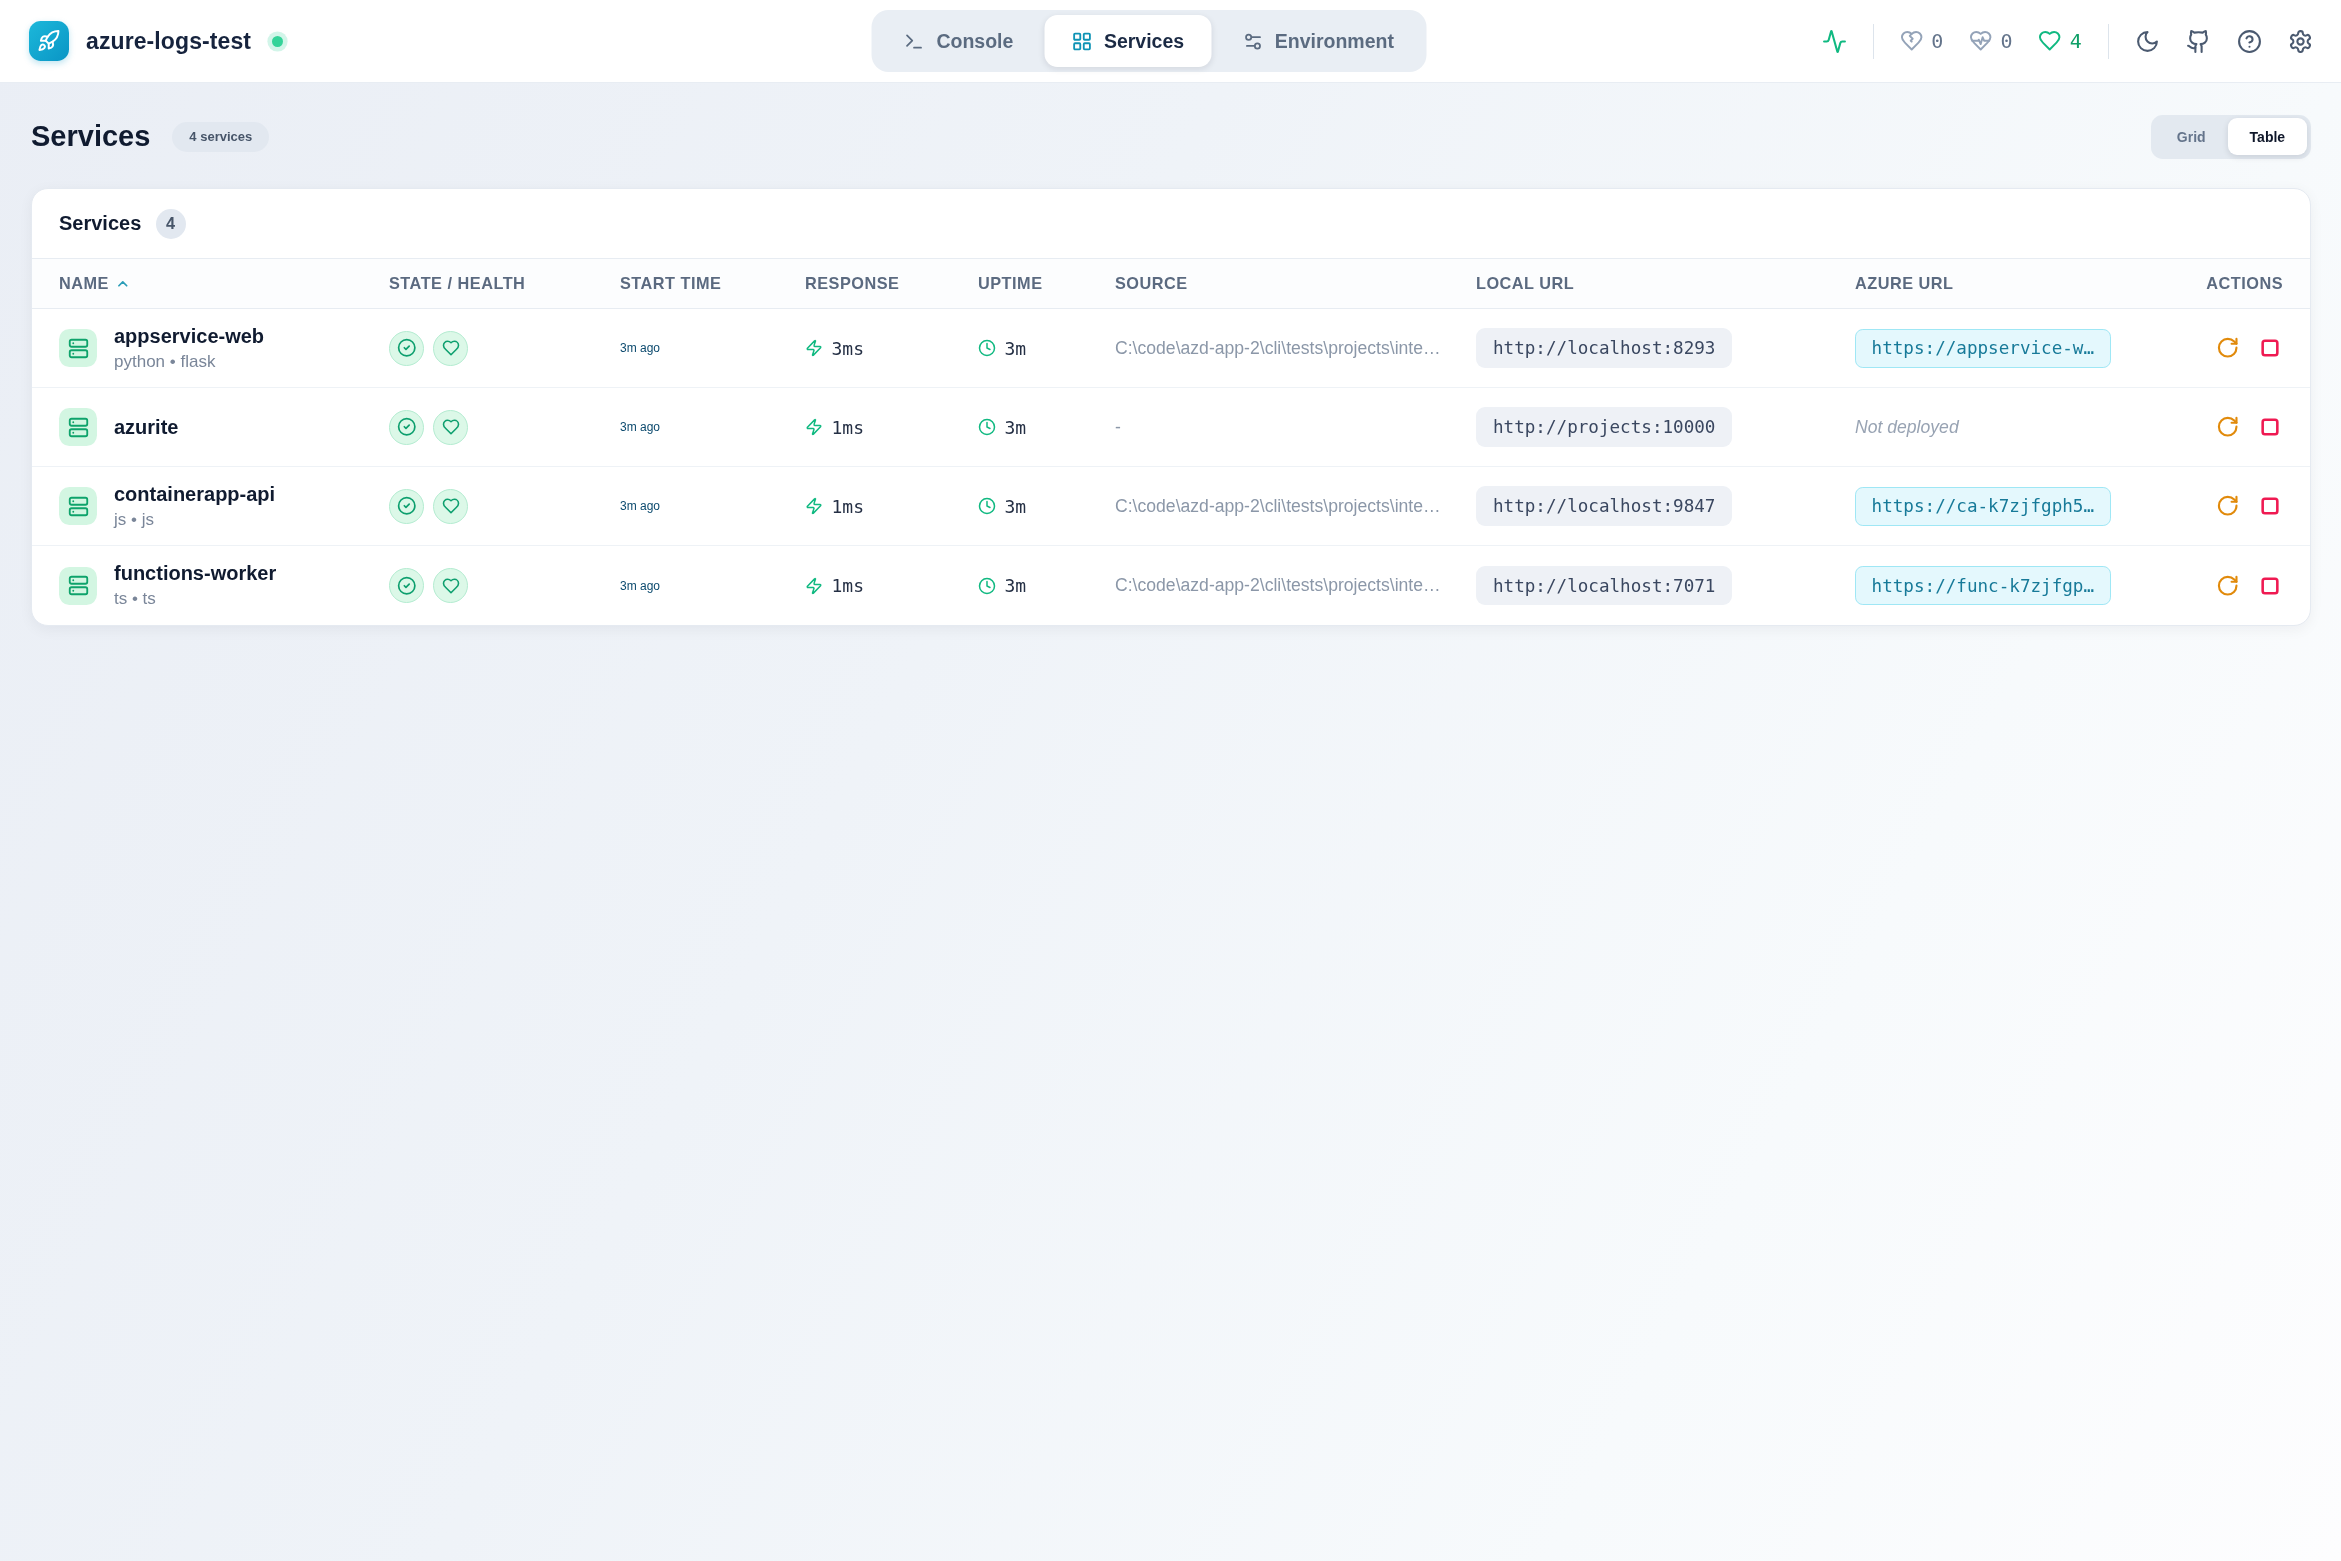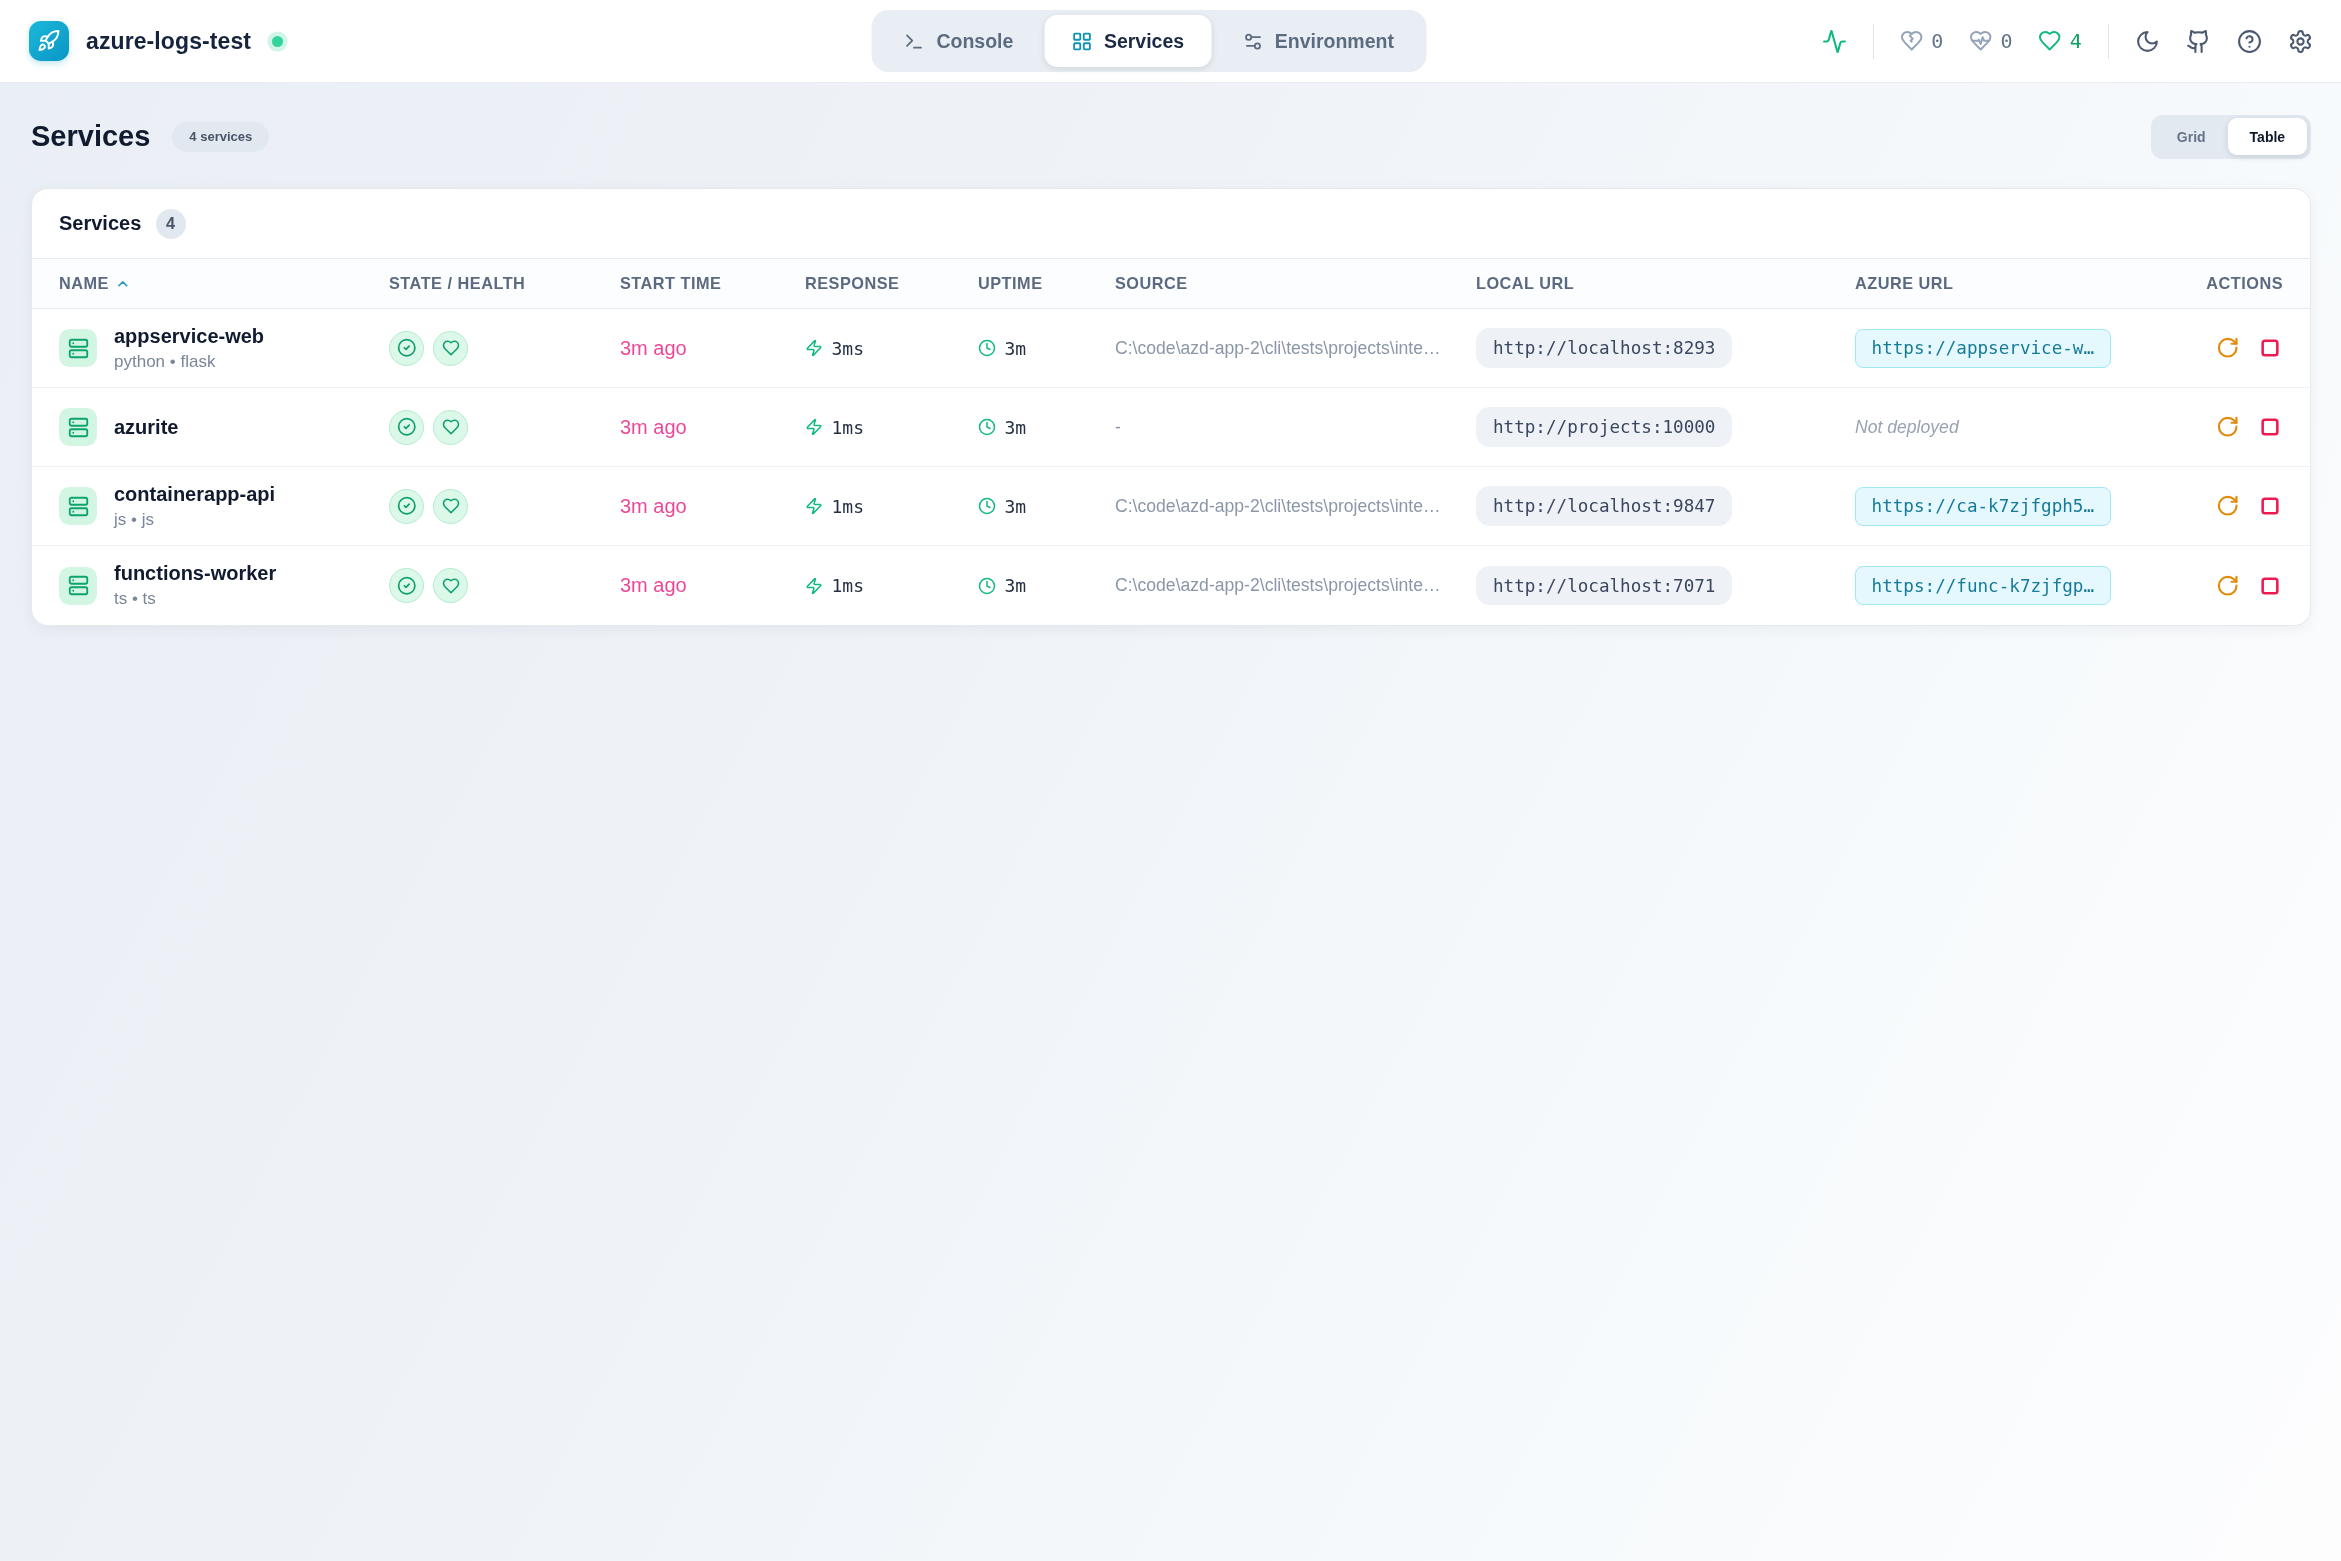--- a/index.html
+++ b/index.html
@@ -103,32 +103,32 @@
   .nm-wrap { display: flex; flex-direction: column; gap: 3.9px; min-width: 0; }
   .nm { font-size: 20px; font-weight: 700; color: #101b30; cursor: pointer; }
   .sub { font-size: 17px; color: #7a8699; }
 
   .state-cell { gap: 9px; }
   .st-badge {
     width: 35px; height: 35px; border-radius: 50%; background: #dcf8e8; border: 0.7px solid #b4ecd1;
     display: flex; align-items: center; justify-content: center;
   }
 
-  .muted-txt { font-size: 20px; color: #ec4899; }
+  .muted-txt { font-size: 12px; color: #0c4a6e; }
   .metric { display: flex; align-items: center; gap: 8.5px; }
   .mono { font-family: "DejaVu Sans Mono", monospace; }
   .metric .val { font-size: 18px; color: #242f44; }
 
   .src {
     font-size: 17.6px; color: #8b97a8; white-space: nowrap; overflow: hidden;
     text-overflow: ellipsis; max-width: 335px; display: block;
   }
 
   .chip-local {
-    background: #eef1f6; border-radius: 14px; padding: 9.8px 17px;
+    background: #eef1f6; border-radius: 9px; padding: 9.8px 17px;
     font-size: 17.6px; color: #3a4760; white-space: nowrap; cursor: pointer;
   }
   .chip-azure {
     background: #e4f8fd; border: 1.3px solid #9fe7f5; border-radius: 7.8px; padding: 8.5px 15.6px;
     font-size: 17.6px; color: #177a99; white-space: nowrap; cursor: pointer;
   }
   .chip-azure.not-deployed {
     background: transparent; border: none; font-family: "Liberation Sans", sans-serif;
     font-style: italic; color: #98a3b3; padding: 0; cursor: default;
   }

